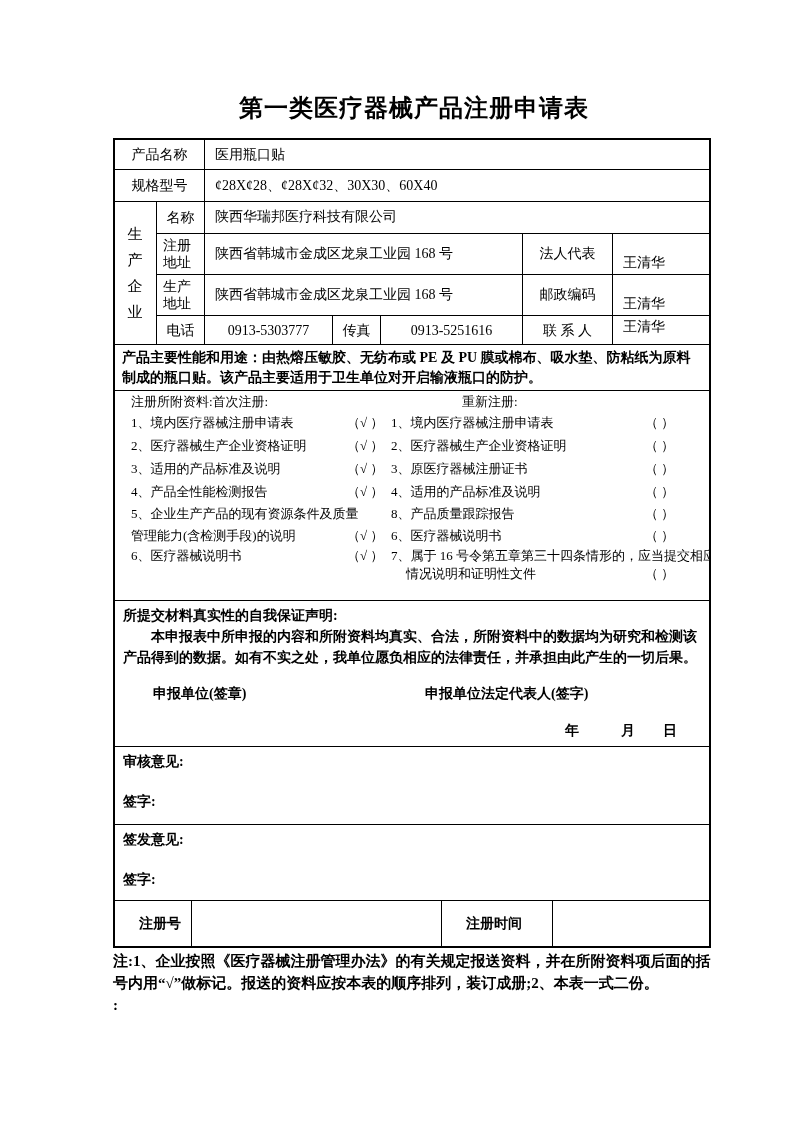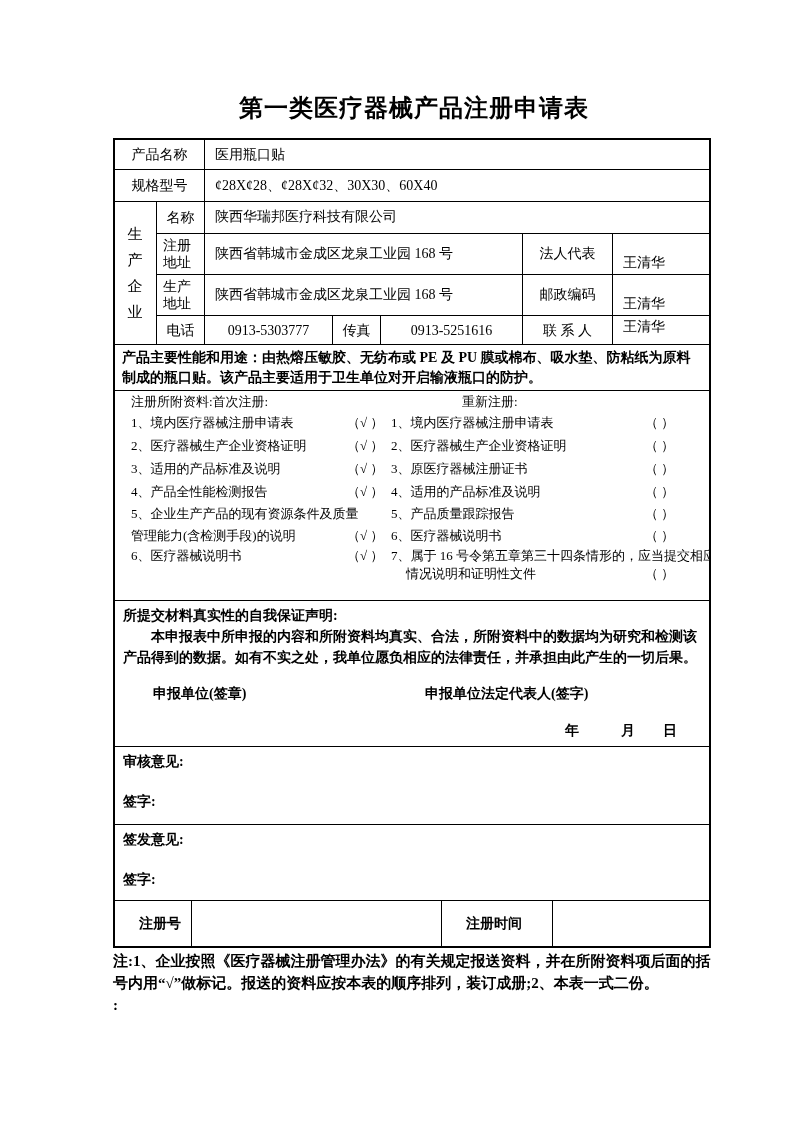--- a/index.html
+++ b/index.html
@@ -155,21 +155,21 @@
         </div>
         <div class="docs-row">
           <span>4、产品全性能检测报告</span>
             <span>（√ ）</span>
             <span>4、适用的产品标准及说明</span>
             <span>（ ）</span>
         </div>
         <div class="docs-row h22">
           <span>5、企业生产产品的现有资源条件及质量</span>
             <span></span>
-            <span>5、产品质量跟踪报告</span>
+            <span>8、产品质量跟踪报告</span>
             <span>（ ）</span>
         </div>
         <div class="docs-row h21">
           <span>管理能力(含检测手段)的说明</span>
             <span>（√ ）</span>
             <span>6、医疗器械说明书</span>
             <span>（ ）</span>
         </div>
         <div class="docs-row h19">
           <span>6、医疗器械说明书</span>

